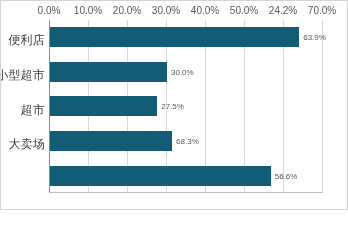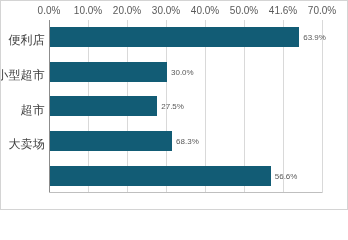--- a/index.html
+++ b/index.html
@@ -111,21 +111,21 @@
 
 <div id="chart-frame">
 
   <div id="axis-top">
       <div class="tick-label" style="left: 48px;">0.0%</div>
       <div class="tick-label" style="left: 87px;">10.0%</div>
       <div class="tick-label" style="left: 126px;">20.0%</div>
       <div class="tick-label" style="left: 165px;">30.0%</div>
       <div class="tick-label" style="left: 204px;">40.0%</div>
       <div class="tick-label" style="left: 243px;">50.0%</div>
-      <div class="tick-label" style="left: 282px;">41.6%</div>
+      <div class="tick-label" style="left: 282px;">24.2%</div>
       <div class="tick-label" style="left: 321px;">70.0%</div>
     </div>
 
   <div id="cat-axis-col">
       <div class="cat-label" style="top: 12.3px; color: rgb(64, 64, 64);">便利店</div>
       <div class="cat-label" style="top: 46.9px; color: rgb(64, 64, 64);">小型超市</div>
       <div class="cat-label" style="top: 81.5px; color: rgb(64, 64, 64);">超市</div>
       <div class="cat-label" style="top: 116.1px; color: rgb(64, 64, 64); margin-left: 32px;">大卖场</div>
     </div>
 

